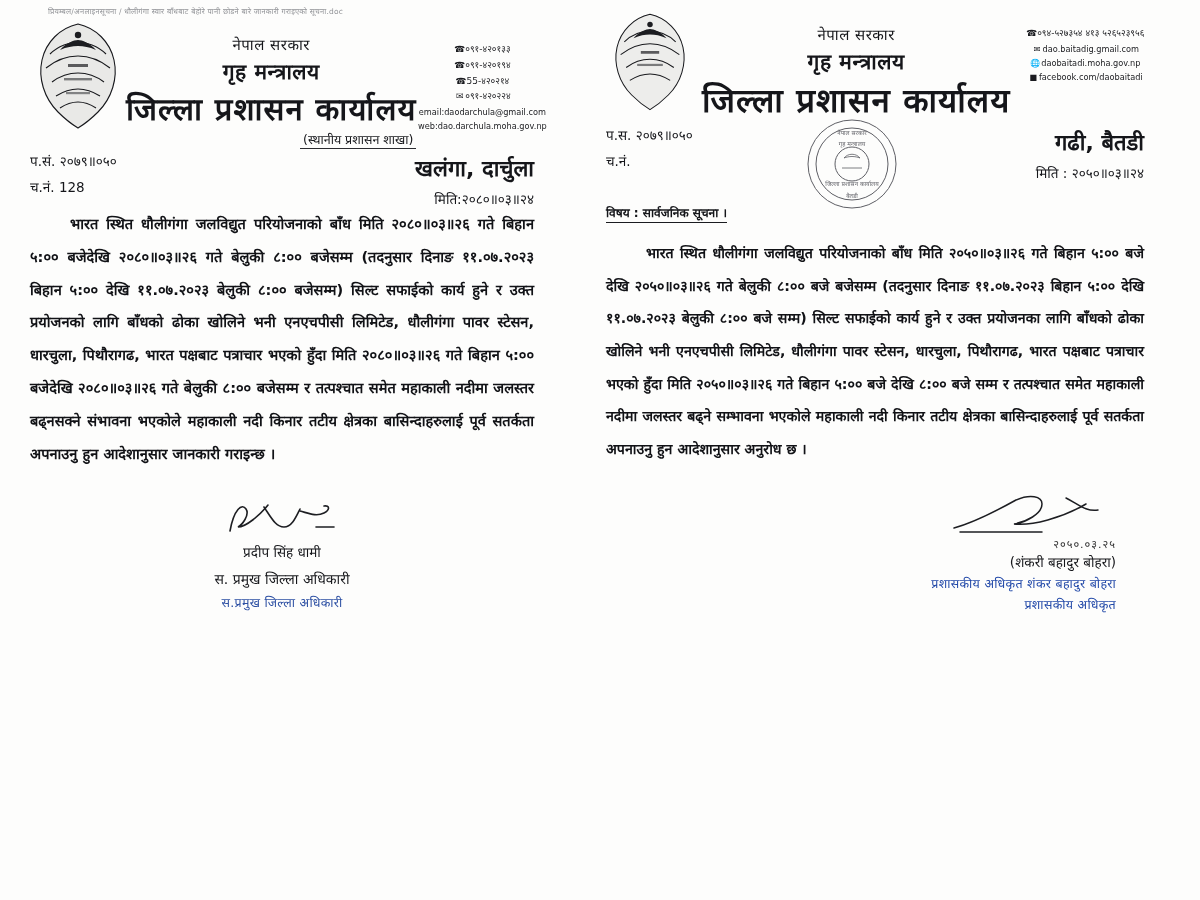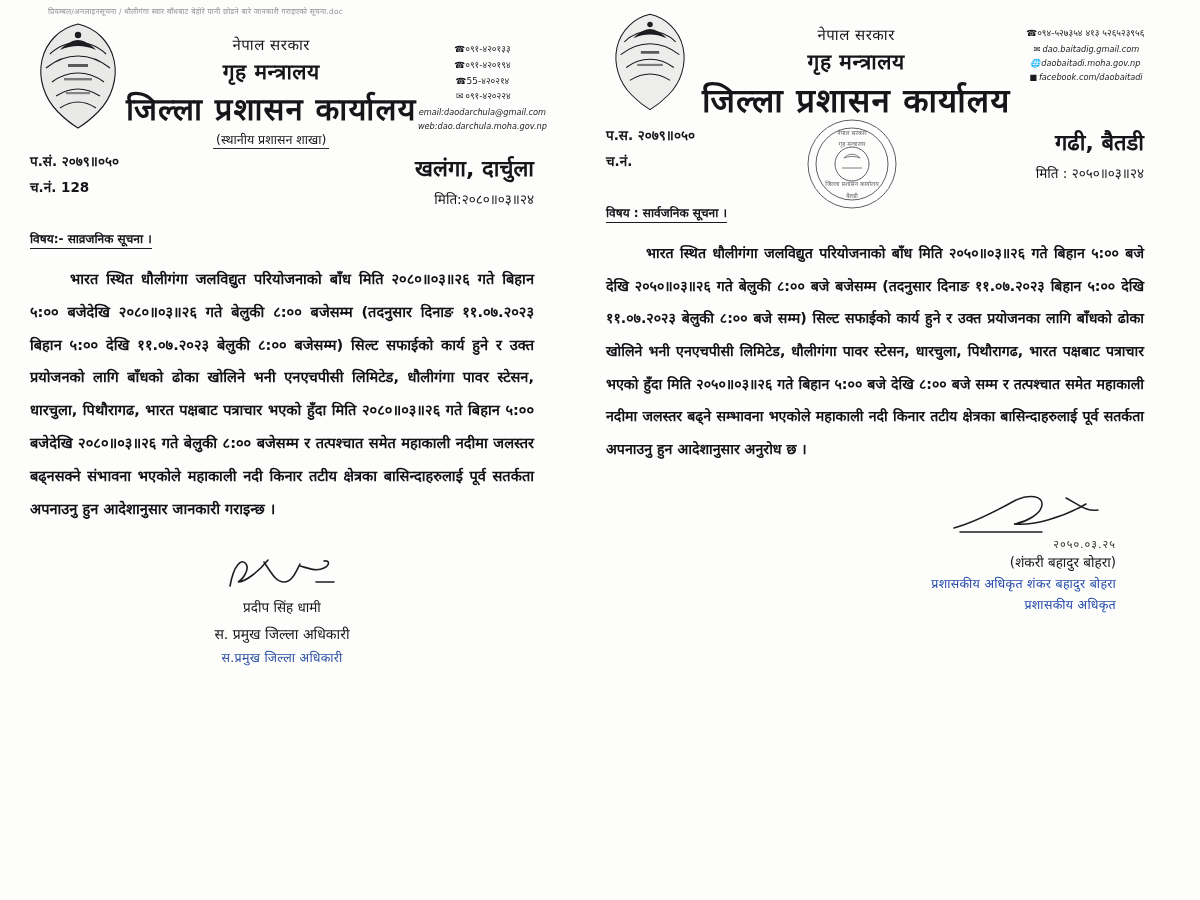--- a/index.html
+++ b/index.html
@@ -89,25 +89,25 @@
     padding-top: 22px;
     width: 132px;
     flex: 0 0 auto;
     color: #1a1b1f;
   }
   .contact-r {
     padding-top: 16px;
     width: 150px;
   }
   .contact div { white-space: nowrap; }
-  .contact .mail { font-size: 8.2px; font-style: italic; }
+  .contact .mail { font-size: 8.2px; }
   .glyph { display:inline-block; width: 11px; }
 
   .branch {
-    text-align: center;
+    text-align: right;
     font-size: 12.5px;
     margin-top: 2px;
   }
   .branch span {
     border-bottom: 1px solid #2a2b2f;
     padding: 0 3px 1px;
   }
   .place {
     text-align: right;
     font-size: 22px;
@@ -117,21 +117,20 @@
   .meta-row {
     display: flex;
     justify-content: space-between;
     align-items: flex-start;
     margin-top: 4px;
   }
   .meta-left div {
     font-size: 13.5px;
     margin-bottom: 8px;
     white-space: nowrap;
-    font-weight: bold;
   }
   .meta-right {
     text-align: right;
   }
   .meta-right .place { margin-bottom: 8px; }
   .meta-right .date { font-size: 13.5px; }
 
   
   .subject {
     text-align: left;
@@ -249,21 +248,20 @@
       <div class="meta-left">
         <div>प.सं. २०७९॥०५०</div>
         <div>च.नं. 128</div>
       </div>
       <div class="meta-right">
         <div class="place">खलंगा, दार्चुला</div>
         <div class="date">मिति:२०८०॥०३॥२४</div>
       </div>
     </div>
 
-    <div class="subject"><span>विषय:- साव्रजनिक सूचना ।</span></div>
 
     <div class="body-text">भारत स्थित धौलीगंगा जलविद्युत परियोजनाको बाँध मिति २०८०॥०३॥२६ गते बिहान ५:०० बजेदेखि २०८०॥०३॥२६ गते बेलुकी ८:०० बजेसम्म (तदनुसार दिनाङ ११.०७.२०२३ बिहान ५:०० देखि ११.०७.२०२३ बेलुकी ८:०० बजेसम्म) सिल्ट सफाईको कार्य हुने र उक्त प्रयोजनको लागि बाँधको ढोका खोलिने भनी एनएचपीसी लिमिटेड, धौलीगंगा पावर स्टेसन, धारचुला, पिथौरागढ, भारत पक्षबाट पत्राचार भएको हुँदा मिति २०८०॥०३॥२६ गते बिहान ५:०० बजेदेखि २०८०॥०३॥२६ गते बेलुकी ८:०० बजेसम्म र तत्पश्चात समेत महाकाली नदीमा जलस्तर बढ्नसक्ने संभावना भएकोले महाकाली नदी किनार तटीय क्षेत्रका बासिन्दाहरुलाई पूर्व सतर्कता अपनाउनु हुन आदेशानुसार जानकारी गराइन्छ ।</div>
 
     <div class="sig">
       <div class="sig-scribble">
         <svg viewBox="0 0 140 44" width="140" height="44">
           <g fill="none" stroke="#1d1e22" stroke-width="1.6" stroke-linecap="round">
             <path d="M18 34 C22 12 30 6 34 12 C38 18 30 28 26 30 C34 30 48 18 56 8"></path>
             <path d="M52 10 C60 22 64 30 72 30 C80 30 84 20 88 12"></path>
             <path d="M88 14 C96 16 104 20 112 16 C118 13 118 8 112 9"></path>

